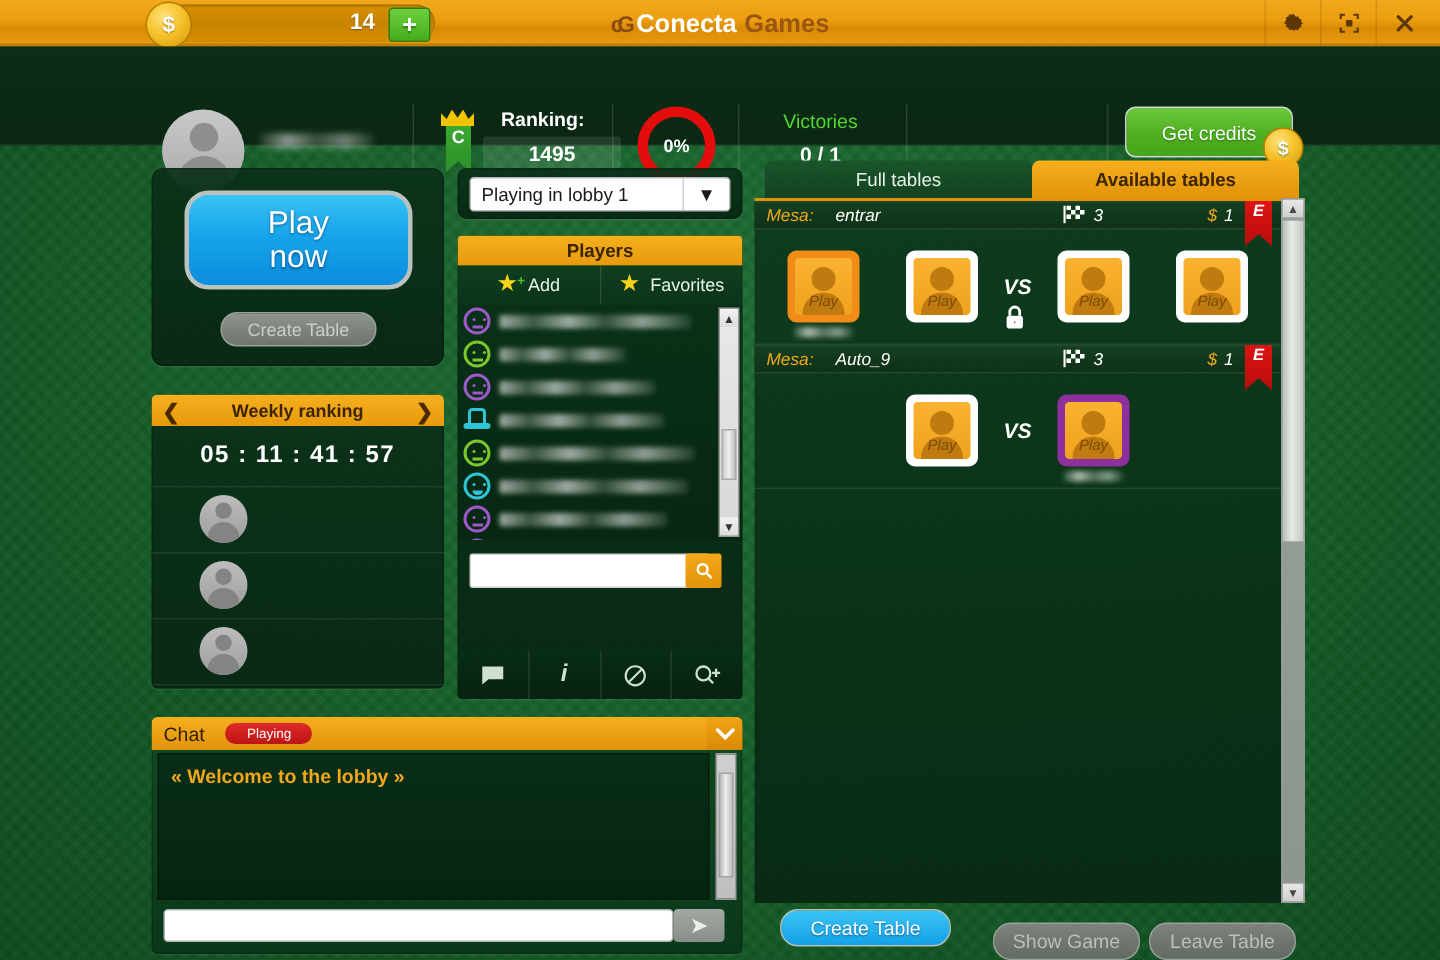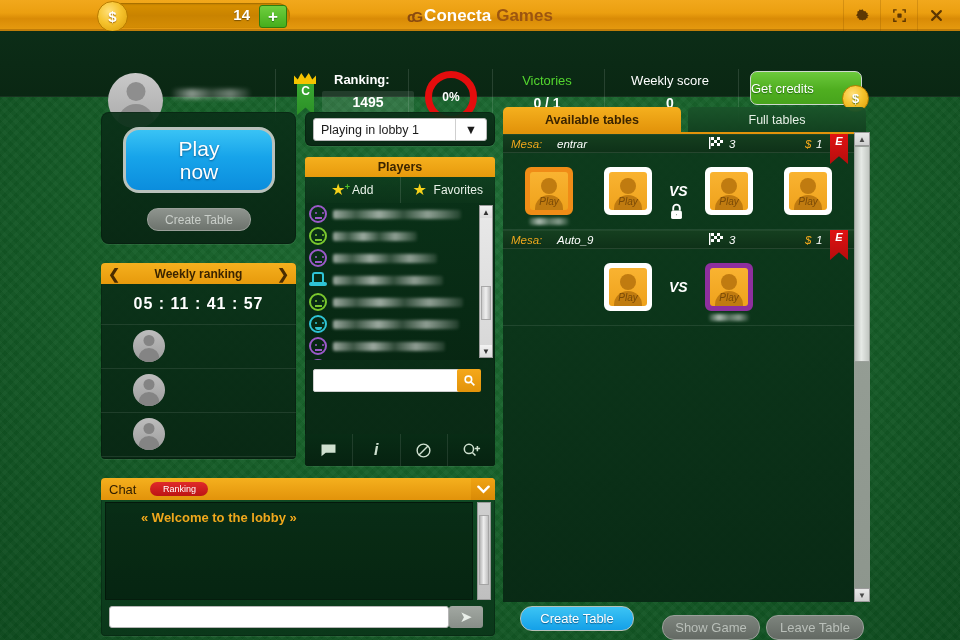--- a/index.html
+++ b/index.html
@@ -122,21 +122,21 @@
   }
   .stat{position:absolute;top:41px;text-align:center;}
   .stat .t{font-size:13px;font-weight:normal;line-height:18px;}
   .stat .v{color:#fff;font-size:14px;font-weight:bold;line-height:20px;margin-top:3px;}
   .stat.victories .t{color:#53d62e;}
   .stat.weekly .t{color:#ffffff;}
   .getcred{
     position:absolute;left:750px;top:40px;width:112px;height:34px;border-radius:7px;
     background:linear-gradient(180deg,#6cc93c 0%,#4fae20 55%,#47a41c 100%);
     border:1px solid #cfd8cf;
-    display:flex;align-items:center;
+    display:flex;align-items:center;justify-content:center;
     color:#fff;font-size:13px;
     text-shadow:0 1px 1px rgba(0,70,0,.6);
     box-sizing:border-box;
   }
   .getcred .mini-coin{
     position:absolute;right:-8px;bottom:-8px;width:25px;height:25px;border-radius:50%;
     background:radial-gradient(circle at 38% 32%,#ffe07a 0%,#f6c32d 45%,#d99a06 100%);
     border:1px solid #b87c00;
     display:flex;align-items:center;justify-content:center;
     color:#fff;font-size:13px;font-weight:bold;
@@ -347,21 +347,21 @@
     color:#fff;font-size:9px;
   }
   .chat-caret{
     position:absolute;right:0;top:0;width:24px;height:22px;
     background:linear-gradient(180deg,#f0a414,#d98a06);
     display:flex;align-items:center;justify-content:center;color:#fff;font-size:12px;
   }
   .chat-body{
     position:absolute;left:4px;top:24px;width:368px;height:98px;
     background:linear-gradient(180deg,rgba(8,44,21,.95),rgba(6,36,17,.97));
-    border:1px solid rgba(0,0,0,.35);box-sizing:border-box;padding-left:27px;
+    border:1px solid rgba(0,0,0,.35);box-sizing:border-box;
   }
   .chat-msg{margin:7px 0 0 8px;color:#f0a81c;font-size:13px;font-weight:bold;}
   .chat-scroll{position:absolute;right:4px;top:24px;width:14px;height:98px;background:linear-gradient(180deg,#cfcfcf,#bfbfbf);border:1px solid #9a9a9a;box-sizing:border-box;}
   .chat-scroll .thumb{position:absolute;left:1px;top:12px;width:10px;height:70px;background:linear-gradient(90deg,#b5b5b5,#eee 45%,#c0c0c0);border:1px solid #a4a4a4;box-sizing:border-box;}
   .chat-input{
     position:absolute;left:8px;bottom:8px;width:340px;height:22px;border-radius:3px;
     background:#fff;border:1px solid #b5b5b5;box-sizing:border-box;
   }
   .chat-send{
     position:absolute;right:12px;bottom:8px;width:34px;height:22px;border-radius:3px;
@@ -456,24 +456,20 @@
 
     <div class="vsep" style="left:492px;"></div>
 
     <div class="stat victories" style="left:492px;width:110px;">
       <div class="t">Victories</div>
       <div class="v">0 / 1</div>
     </div>
 
     <div class="vsep" style="left:604px;"></div>
 
-    <div class="stat weekly" style="left:604px;width:132px;">
-      <div class="t">Weekly score</div>
-      <div class="v">0</div>
-    </div>
 
     <div class="vsep" style="left:738px;"></div>
 
     <div class="getcred">
       <span>Get credits</span>
       <span class="mini-coin">$</span>
     </div>
   </div>
 
   <div class="panel" id="play-panel">
@@ -591,22 +587,22 @@
         <svg width="20" height="17" viewBox="0 0 26 22" fill="none" stroke="currentColor" stroke-width="2">
             <circle cx="9" cy="9" r="6"></circle>
             <path d="M13.5 13.5l4 4M20 5v7M16.5 8.5h7"></path>
           </svg>
       </div>
     </div>
   </div>
 
   <div id="tables-area">
     <div class="tb-tabs">
+      <div class="tb-tab inactive">Full tables</div>
       <div class="tb-tab active">Available tables</div>
-      <div class="tb-tab inactive">Full tables</div>
     </div>
     <div class="tb-body" id="tables-body">
         <div class="mesa-row">
           <span class="mesa-lbl">Mesa:</span>
           <span class="mesa-name">entrar</span>
           <span class="mesa-flagico"><svg width="16" height="12" viewBox="0 0 16 12">
               <g fill="#ffffff">
                 <rect x="3" y="0" width="3" height="3"></rect>
                 <rect x="9" y="0" width="3" height="3"></rect>
                 <rect x="6" y="3" width="3" height="3"></rect>
@@ -681,21 +677,21 @@
     <div class="tb-scroll">
       <div class="btn up">▲</div>
       <div class="thumb"></div>
       <div class="btn down">▼</div>
     </div>
   </div>
 
   <div class="panel" id="chat-panel">
     <div class="chat-head">
       <span class="chat-title">Chat</span>
-      <span class="chat-badge">Ranking</span>
+      <span class="chat-badge">Playing</span>
       <span class="chat-caret">
         <svg width="13" height="9" viewBox="0 0 14 9" fill="none" stroke="currentColor" stroke-width="2.6" stroke-linecap="round">
             <path d="M1.5 1.5L7 7l5.5-5.5"></path>
           </svg>
       </span>
     </div>
     <div class="chat-body" id="chat-body">
         <div class="chat-msg">« Welcome to the lobby »</div>
       </div>
     <div class="chat-scroll">

